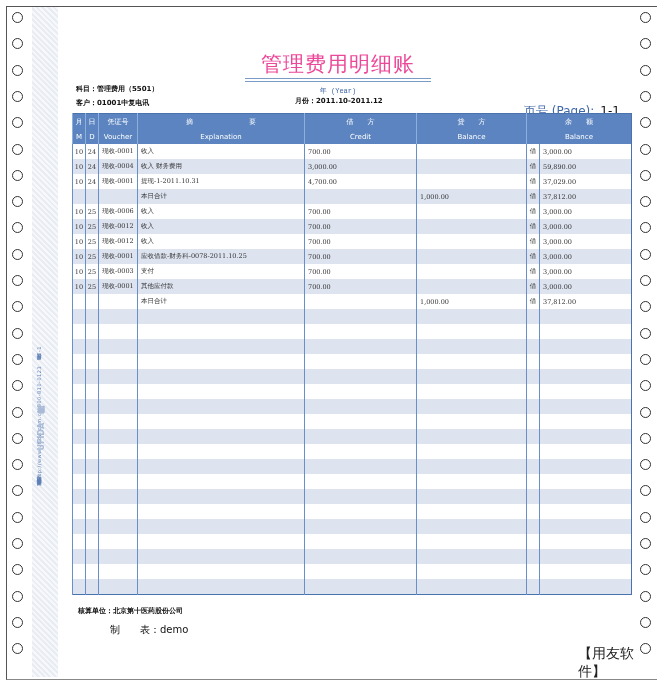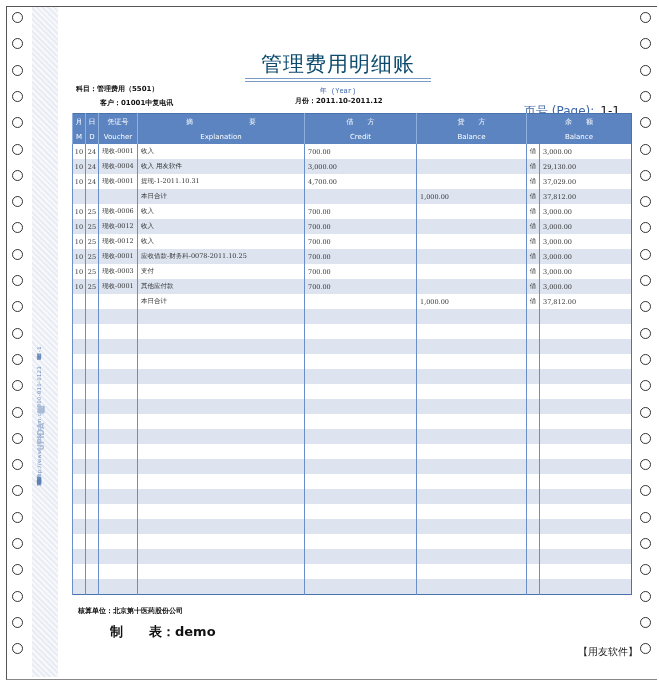--- a/index.html
+++ b/index.html
@@ -7,39 +7,39 @@
          font-family:"DejaVu Sans", sans-serif; color:#111; }
   .frame { position:absolute; left:6px; top:6px; width:650px; height:672px; border:1px solid #555; border-right:none; border-bottom:1px solid #888; }
   .holes-l, .holes-r { position:absolute; top:8px; width:14px; }
   .holes-l { left:12px; } .holes-r { left:640px; }
   .hole { width:9px; height:9px; border:1px solid #333; border-radius:50%; position:absolute; left:0; background:#fff; }
   .strip { position:absolute; left:32px; top:7px; width:26px; height:670px;
            background: repeating-linear-gradient(45deg, #e9edf3 0 2px, #f6f8fb 2px 4px); }
   .strip-text { position:absolute; left:36px; top:150px; width:14px; height:340px; writing-mode:vertical-rl; transform:rotate(180deg);
                 font-size:5px; color:#5d7fb5; letter-spacing:0.5px; white-space:nowrap; overflow:hidden; }
   .strip-logo { position:absolute; left:37px; top:420px; writing-mode:vertical-rl; transform:rotate(180deg); font-size:8px; color:#a9bbd6; font-weight:bold; }
-  .title { position:absolute; left:245px; top:50px; width:186px; text-align:center; font-size:21px; letter-spacing:1px; color:#0c4a6e; }
+  .title { position:absolute; left:245px; top:50px; width:186px; text-align:center; font-size:21px; letter-spacing:1px; color:#ec4899; }
   .title-line1 { position:absolute; left:245px; top:78px; width:186px; height:0; border-top:1px solid #7b9bc7; }
   .title-line2 { position:absolute; left:245px; top:81px; width:186px; height:0; border-top:1px solid #7b9bc7; }
   .year { position:absolute; left:300px; top:86px; width:76px; text-align:center; font-size:7px; color:#3e67a8;font-family:Liberation Mono, monospace; }
   .period { position:absolute; left:295px; top:96px; font-size:7px; font-weight:bold;text-align:right; }
   .subject { position:absolute; left:76px; top:84px; font-size:7px; font-weight:bold; }
-  .customer { position:absolute; left:76px; top:98px; font-size:7px; font-weight:bold;margin-left:24px; }
+  .customer { position:absolute; left:76px; top:98px; font-size:7px; font-weight:bold; }
   .page { position:absolute; left:524px; top:103px; font-size:12px; color:#3e67a8; }
   .page b { color:#111; font-weight:normal; margin-left:6px; }
   table.ledger { position:absolute; left:72px; top:113px; width:559px; border-collapse:collapse; table-layout:fixed; border:1px solid #4a72ad; }
   .ledger th { background:#5b84c0; color:#fff; font-weight:normal; font-size:7px; height:15px; padding:0; text-align:center; border-left:1px solid #8fb0dd; }
   .ledger td { height:15px; padding:0 3px; font-family:"DejaVu Serif", serif; font-size:6.5px; color:#333; border-left:1px solid #6a8fc8; white-space:nowrap; overflow:hidden; }
   .ledger tbody tr:nth-child(even) td { background:#dde4f0; }
   .ledger tbody tr:nth-child(odd) td { background:#ffffff; }
   .num { }
   .c { text-align:center; padding:0 !important; }
   .footer-unit { position:absolute; left:78px; top:606px; font-size:7px; font-weight:bold; }
-  .footer-maker { position:absolute; left:78px; top:623px; font-size:13px; font-weight:bold;padding-left:32px; }
-  .brand { position:absolute; left:578px; top:645px; font-size:10px; color:#222;text-align:right; }
+  .footer-maker { position:absolute; left:78px; top:623px; font-size:10px; font-weight:normal;padding-left:32px; }
+  .brand { position:absolute; left:578px; top:645px; font-size:14px; color:#222; }
 </style>
 </head>
 <body>
 
 <div class="frame"></div>
 <div class="strip"></div>
 <div class="strip-text">中国用友软件股份有限公司 http://www.ufida.com.cn 800-810-0123 用友软件 UF-1</div>
 <div class="strip-logo">UFIDA 用友软件</div>
 
 <div class="holes-l" id="holesL">
@@ -145,25 +145,25 @@
         <td>收入</td>
         <td class="num">700.00</td>
         <td class="num"></td>
         <td class="c">借</td>
         <td class="num">3,000.00</td>
       </tr>
       <tr>
         <td class="c">10</td>
         <td class="c">24</td>
         <td>现收-0004</td>
-        <td>收入 用友软件</td>
-        <td class="num">3,000.00</td>
-        <td class="num"></td>
-        <td class="c">借</td>
-        <td class="num">29,130.00</td>
+        <td>收入 财务费用</td>
+        <td class="num">3,000.00</td>
+        <td class="num"></td>
+        <td class="c">借</td>
+        <td class="num">59,890.00</td>
       </tr>
       <tr>
         <td class="c">10</td>
         <td class="c">24</td>
         <td>现收-0001</td>
         <td>提现-1-2011.10.31</td>
         <td class="num">4,700.00</td>
         <td class="num"></td>
         <td class="c">借</td>
         <td class="num">37,029.00</td>

